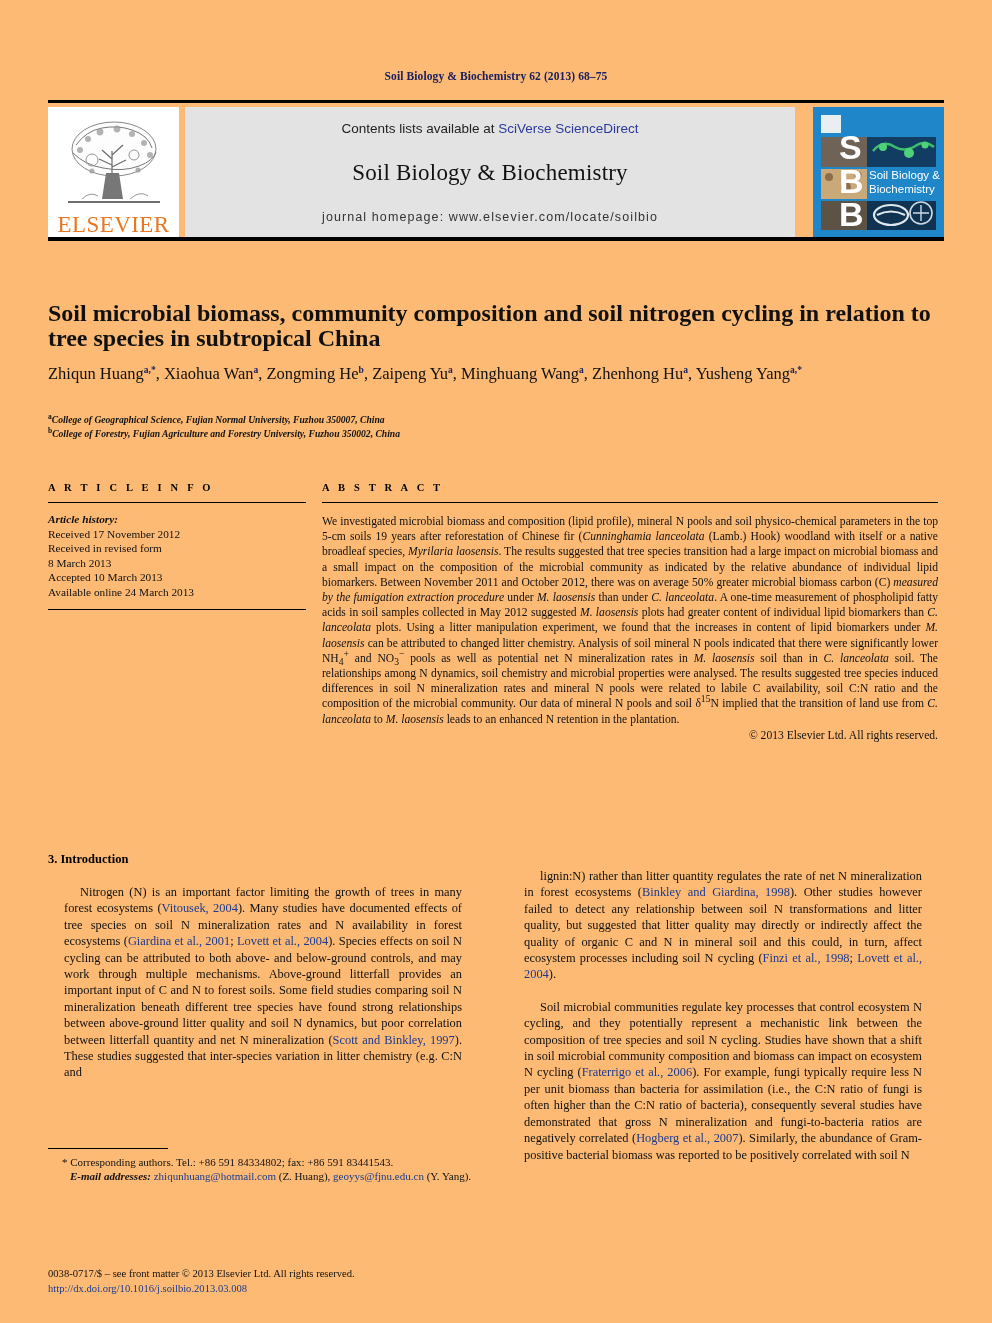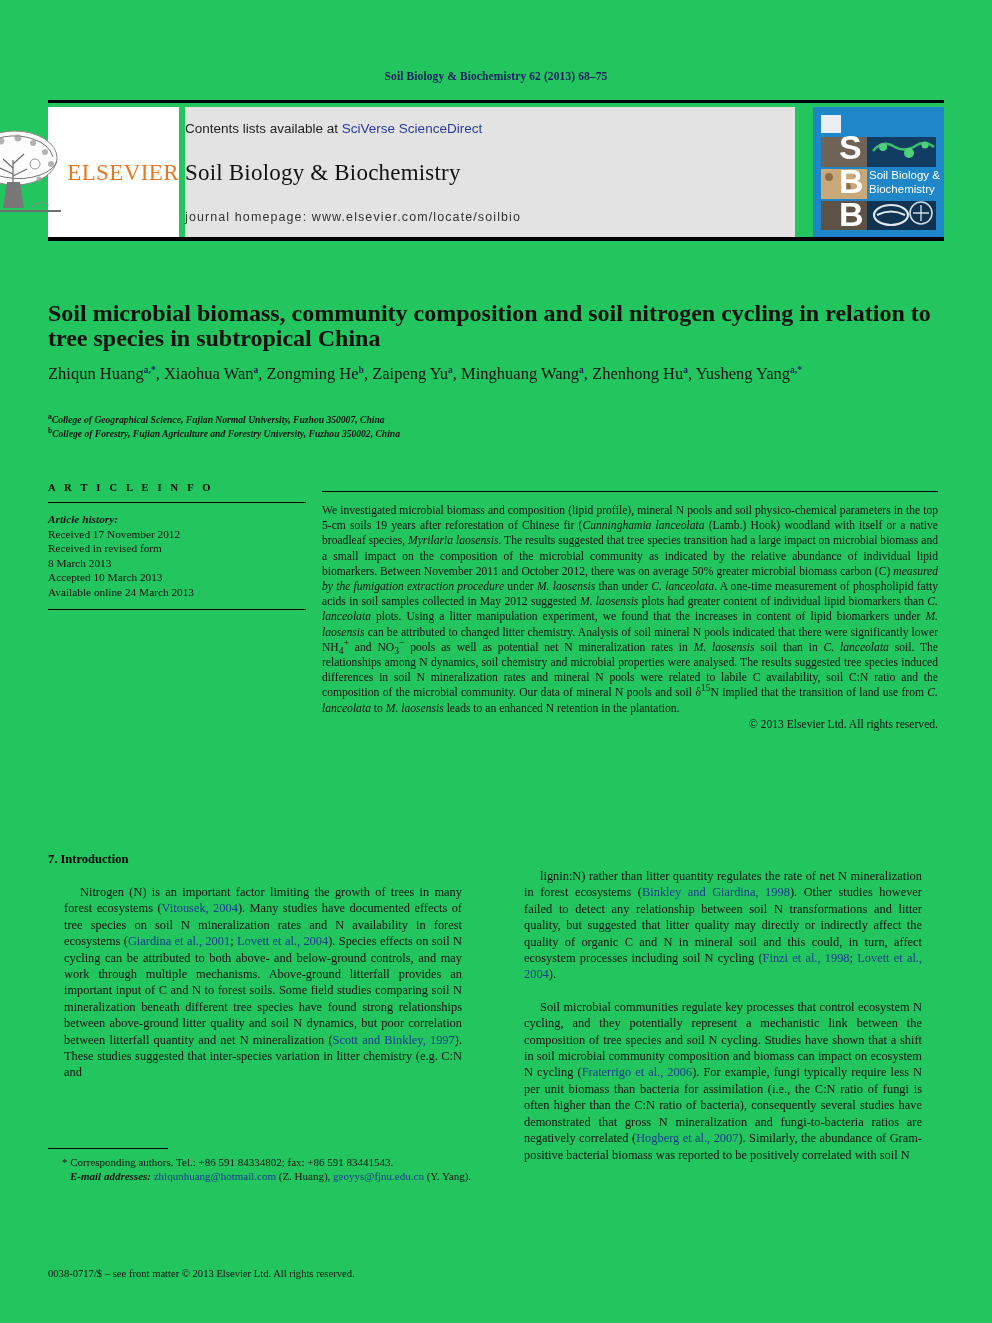--- a/index.html
+++ b/index.html
@@ -13,21 +13,21 @@
     font-family: "Liberation Serif", serif;
     color: #000;
     position: relative;
     overflow: hidden;
   }
   .page {
     position: absolute;
     left: 0; top: 0;
     width: 992px;
     height: 1323px;
-    background: #22c55e;
+    background: #fdba74;
   }
 
   
   .running-head {
     position: absolute;
     left: 0; top: 70px;
     width: 992px;
     text-align: center;
     font-family: "Liberation Serif", serif;
     font-weight: bold;
@@ -59,42 +59,42 @@
   .masthead-row {
     display: flex;
     align-items: stretch;
     height: 131px;
     margin-top: 4px;
   }
   .elsevier-cell {
     width: 131px;
     flex: 0 0 131px;
     display: flex;
-    flex-direction: row;
+    flex-direction: column;
     align-items: center;
     justify-content: flex-end;
     padding-bottom: 2px;
     box-sizing: border-box;
     background: #fff;
   }
   .tree-svg { display:block; }
   .elsevier-word {
     font-family: "Liberation Serif", serif;
     color: #E87722;
     font-size: 23px;
     letter-spacing: .4px;
     line-height: 1;
     margin-top: 2px;
   }
   .contents-cell {
     flex: 1 1 auto;
     background: #e3e3e3;
     display: flex;
     flex-direction: column;
-    align-items: flex-start;
+    align-items: center;
     justify-content: space-between;
     padding: 14px 0 14px 0;
     box-sizing: border-box;
     margin-left: 6px;
     margin-right: 18px;
   }
   .contents-line {
     font-family: "Liberation Sans", sans-serif;
     font-size: 13.5px;
     color: #222;
@@ -403,38 +403,40 @@
       <div>Received 17 November 2012</div>
       <div>Received in revised form</div>
       <div>8 March 2013</div>
       <div>Accepted 10 March 2013</div>
       <div>Available online 24 March 2013</div>
     </div>
     <div class="hr-thin"></div>
   </div>
 
   <div class="abs-col">
+    <div class="sec-head">A B S T R A C T</div>
     <div class="hr-thin abs"></div>
     <div class="abstract-text">We investigated microbial biomass and composition (lipid profile), mineral N pools and soil physico-chemical parameters in the top 5-cm soils 19 years after reforestation of Chinese fir (<i>Cunninghamia lanceolata</i> (Lamb.) Hook) woodland with itself or a native broadleaf species, <i>Myrilaria laosensis</i>. The results suggested that tree species transition had a large impact on microbial biomass and a small impact on the composition of the microbial community as indicated by the relative abundance of individual lipid biomarkers. Between November 2011 and October 2012, there was on average 50% greater microbial biomass carbon (C) <i>measured by the fumigation extraction procedure</i> under <i>M. laosensis</i> than under <i>C. lanceolata</i>. A one-time measurement of phospholipid fatty acids in soil samples collected in May 2012 suggested <i>M. laosensis</i> plots had greater content of individual lipid biomarkers than <i>C. lanceolata</i> plots. Using a litter manipulation experiment, we found that the increases in content of lipid biomarkers under <i>M. laosensis</i> can be attributed to changed litter chemistry. Analysis of soil mineral N pools indicated that there were significantly lower NH<sub>4</sub><sup>+</sup> and NO<sub>3</sub><sup>−</sup> pools as well as potential net N mineralization rates in <i>M. laosensis</i> soil than in <i>C. lanceolata</i> soil. The relationships among N dynamics, soil chemistry and microbial properties were analysed. The results suggested tree species induced differences in soil N mineralization rates and mineral N pools were related to labile C availability, soil C:N ratio and the composition of the microbial community. Our data of mineral N pools and soil δ<sup>15</sup>N implied that the transition of land use from <i>C. lanceolata</i> to <i>M. laosensis</i> leads to an enhanced N retention in the plantation.</div>
     <div class="copyright">© 2013 Elsevier Ltd. All rights reserved.</div>
   </div>
 
   <div class="body-left">
-    <div class="body-head">7. Introduction</div>
+    <div class="body-head">3. Introduction</div>
     <p class="para">Nitrogen (N) is an important factor limiting the growth of trees in many forest ecosystems (<span class="ref">Vitousek, 2004</span>). Many studies have documented effects of tree species on soil N mineralization rates and N availability in forest ecosystems (<span class="ref">Giardina et al., 2001</span>; <span class="ref">Lovett et al., 2004</span>). Species effects on soil N cycling can be attributed to both above- and below-ground controls, and may work through multiple mechanisms. Above-ground litterfall provides an important input of C and N to forest soils. Some field studies comparing soil N mineralization beneath different tree species have found strong relationships between above-ground litter quality and soil N dynamics, but poor correlation between litterfall quantity and net N mineralization (<span class="ref">Scott and Binkley, 1997</span>). These studies suggested that inter-species variation in litter chemistry (e.g. C:N and</p>
   </div>
 
   <div class="body-right">
     <p class="para">lignin:N) rather than litter quantity regulates the rate of net N mineralization in forest ecosystems (<span class="ref">Binkley and Giardina, 1998</span>). Other studies however failed to detect any relationship between soil N transformations and litter quality, but suggested that litter quality may directly or indirectly affect the quality of organic C and N in mineral soil and this could, in turn, affect ecosystem processes including soil N cycling (<span class="ref">Finzi et al., 1998</span>; <span class="ref">Lovett et al., 2004</span>).</p>
     <p class="para">Soil microbial communities regulate key processes that control ecosystem N cycling, and they potentially represent a mechanistic link between the composition of tree species and soil N cycling. Studies have shown that a shift in soil microbial community composition and biomass can impact on ecosystem N cycling (<span class="ref">Fraterrigo et al., 2006</span>). For example, fungi typically require less N per unit biomass than bacteria for assimilation (i.e., the C:N ratio of fungi is often higher than the C:N ratio of bacteria), consequently several studies have demonstrated that gross N mineralization and fungi-to-bacteria ratios are negatively correlated (<span class="ref">Hogberg et al., 2007</span>). Similarly, the abundance of Gram-positive bacterial biomass was reported to be positively correlated with soil N</p>
   </div>
 
   <div class="footnote-area">
     <div class="fn-rule"></div>
     <div class="fn" style="text-indent:14px">* Corresponding authors. Tel.: +86 591 84334802; fax: +86 591 83441543.</div>
     <div class="fn" style="text-indent:22px"><span class="em">E-mail addresses:</span> <span class="link">zhiqunhuang@hotmail.com</span> (Z. Huang), <span class="link">geoyys@fjnu.edu.cn</span> (Y. Yang).</div>
   </div>
 
   <div class="imprint">
     <div>0038-0717/$ – see front matter © 2013 Elsevier Ltd. All rights reserved.</div>
+    <div class="doi">http://dx.doi.org/10.1016/j.soilbio.2013.03.008</div>
   </div>
 
 </div>
 
 </body></html>

